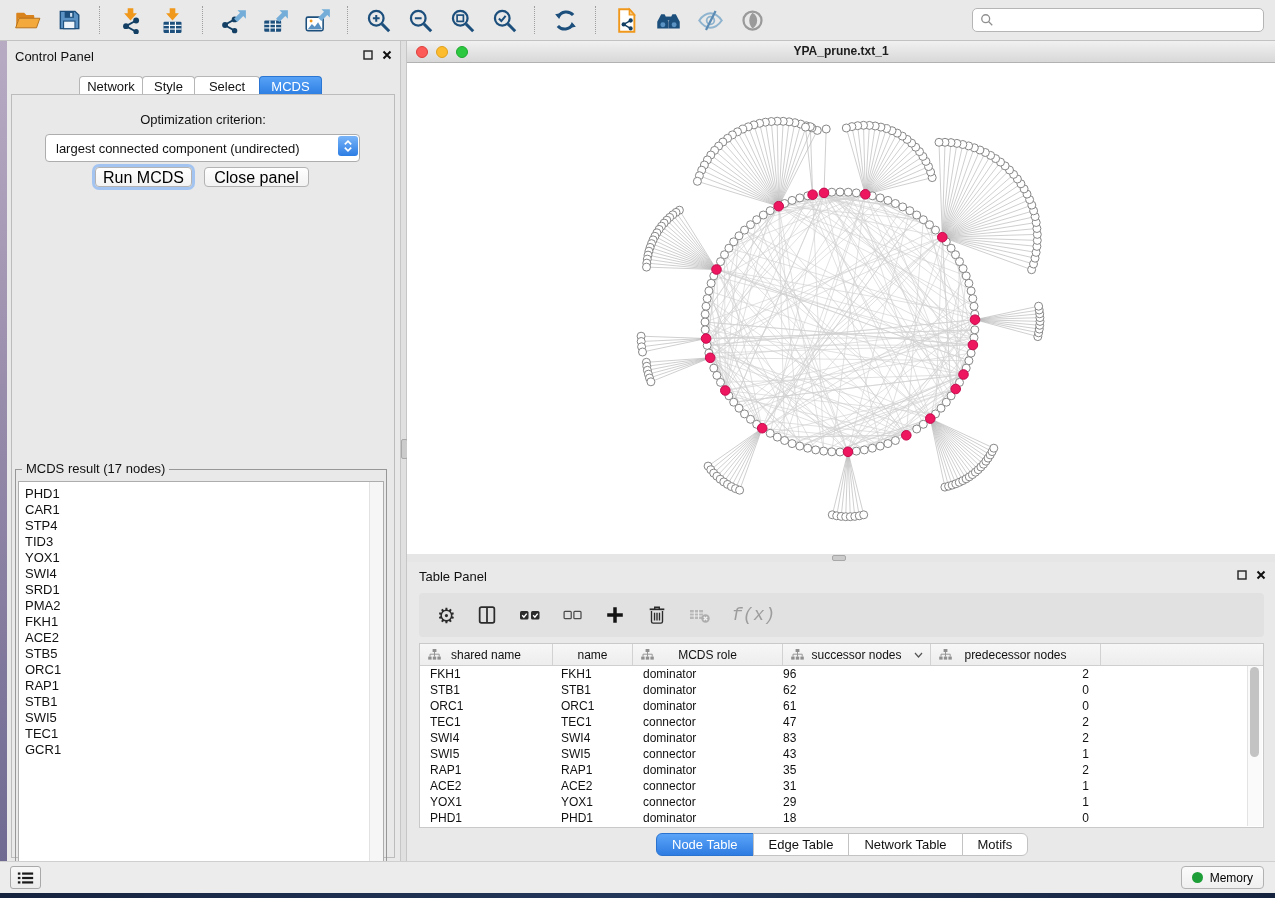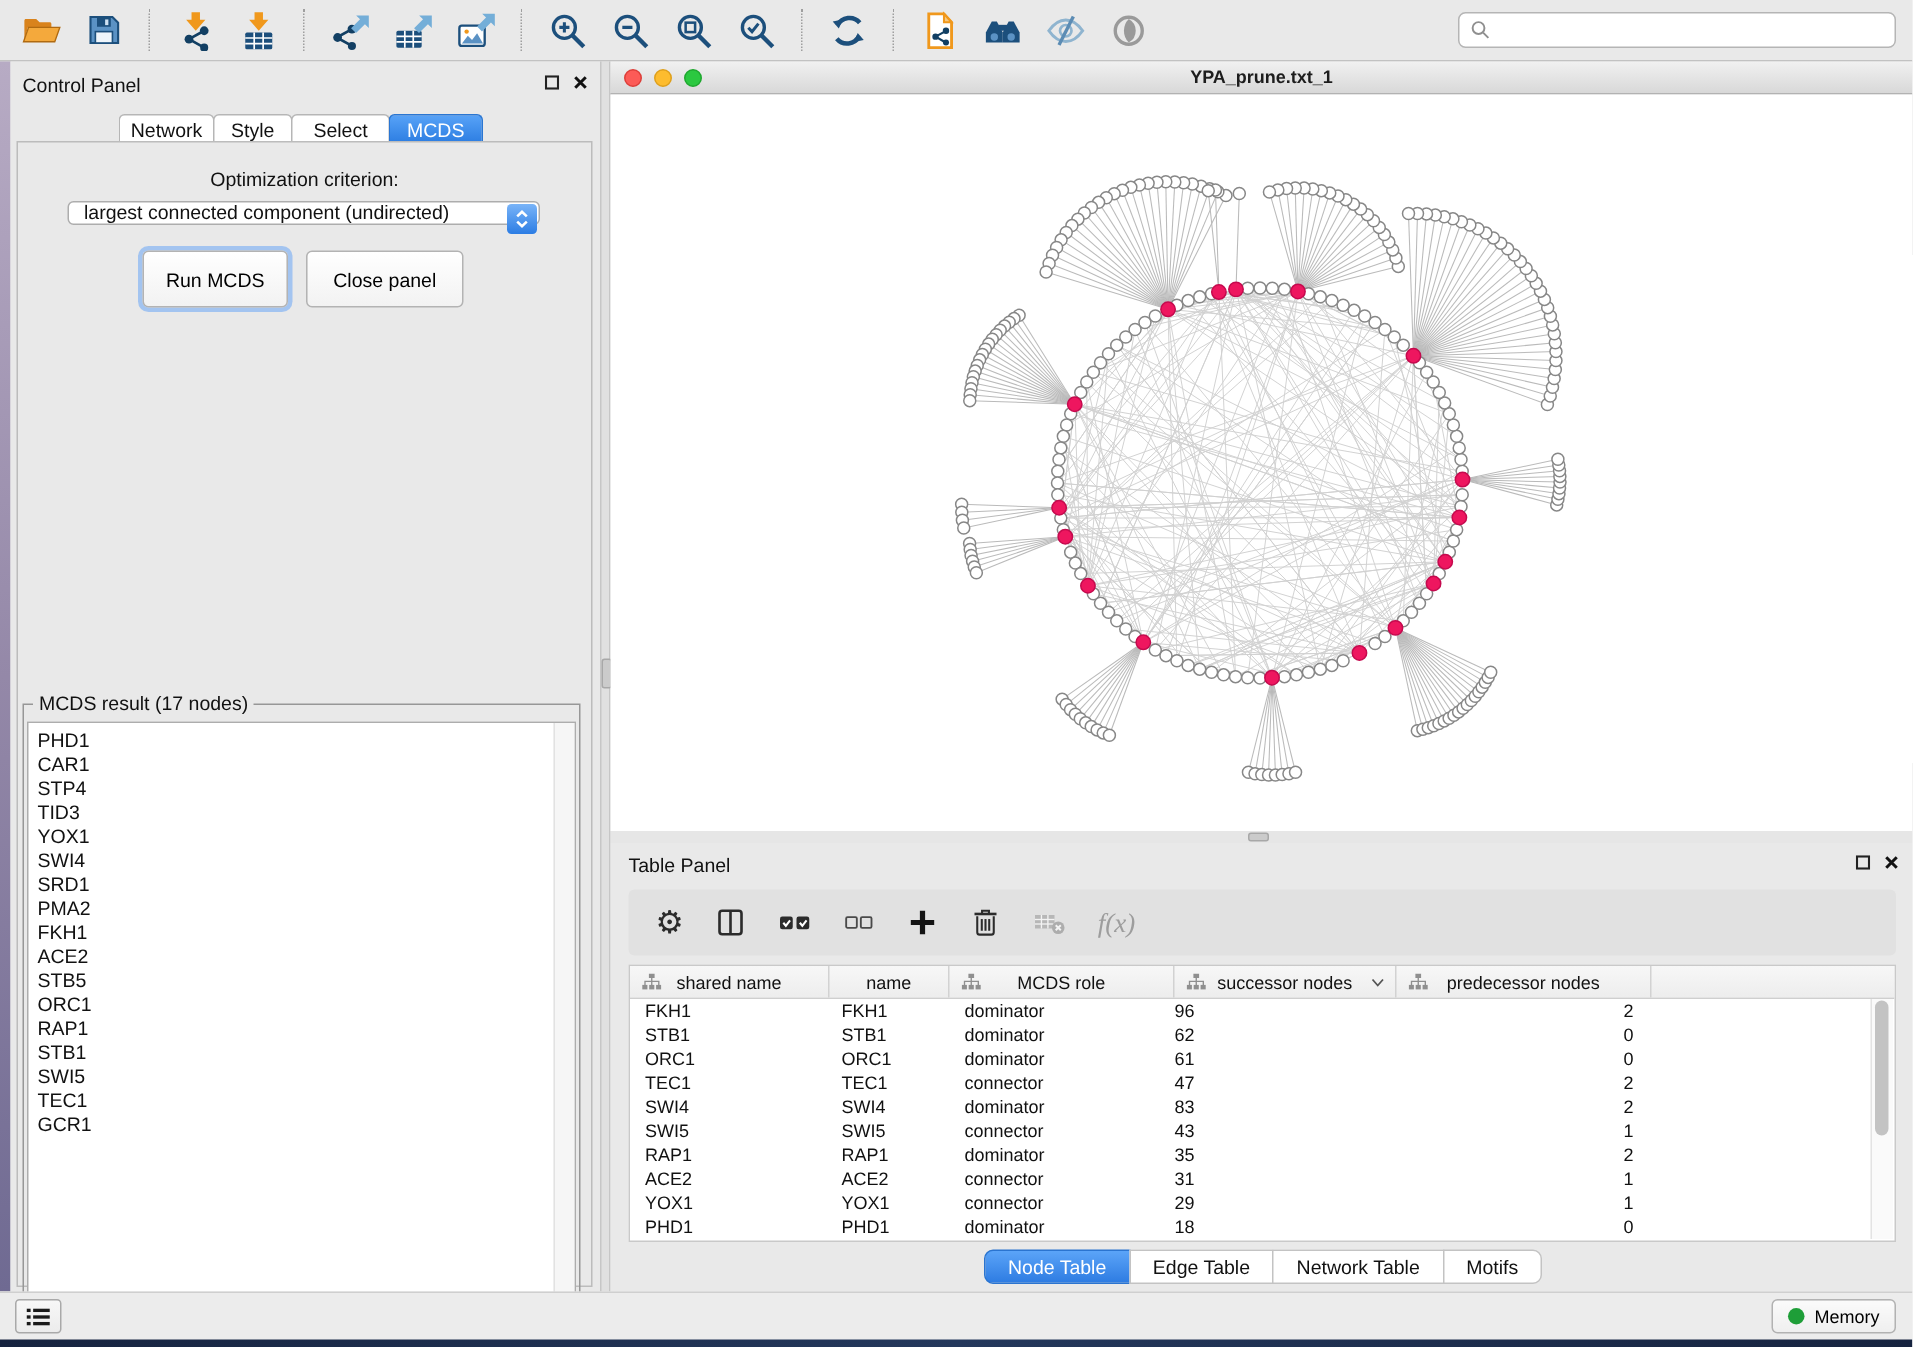--- a/index.html
+++ b/index.html
@@ -29,27 +29,27 @@
   .panel-icons{position:absolute;top:9px;right:8px;display:flex;gap:9px;align-items:center;}
   .cp-tabs{position:absolute;left:72px;top:33px;display:flex;align-items:flex-end;height:21px;}
   .cp-tab{height:19px;background:#fff;border:1px solid #b6b6b6;border-bottom:none;
           border-radius:4px 4px 0 0;font-size:13px;display:flex;align-items:center;justify-content:center;
           margin-right:-1px;cursor:pointer;box-sizing:border-box;}
   .cp-tab.w0{width:64px}.cp-tab.w1{width:53px}.cp-tab.w2{width:66px}
   .cp-tab.sel{width:63px;background:linear-gradient(#57a2f7,#2d7ee2);color:#fff;border-color:#2a76d2;}
   .cp-body{position:absolute;left:4px;top:53px;width:384px;height:764px;border:1px solid #bcbcbc;
            background:#e9e9e9;box-sizing:border-box;}
   .opt-label{position:absolute;left:0;top:17px;width:100%;text-align:center;font-size:13px;}
-  .opt-select{position:absolute;left:33px;top:39px;width:315px;height:16px;background:#fff;
-              border:1px solid #adadad;border-radius:4px;font-size:13px;display:flex;align-items:flex-end;
+  .opt-select{position:absolute;left:33px;top:39px;width:315px;height:28px;background:#fff;
+              border:1px solid #adadad;border-radius:4px;font-size:13px;display:flex;align-items:center;
               padding-left:10px;box-sizing:border-box;cursor:pointer;}
   .opt-stepper{position:absolute;right:1px;top:1px;width:20px;height:20px;border-radius:3px;
                background:linear-gradient(#79b4f8,#2c7de4);display:flex;align-items:center;justify-content:center;}
-  .btn{position:absolute;height:38px;background:linear-gradient(#ffffff,#f2f2f2);border:1px solid #b3b3b3;
-       border-radius:4px;font-size:13px;font-family:"Liberation Sans",sans-serif;cursor:pointer;}
+  .btn{position:absolute;height:20px;background:linear-gradient(#ffffff,#f2f2f2);border:1px solid #b3b3b3;
+       border-radius:4px;font-size:16px;font-family:"Liberation Sans",sans-serif;cursor:pointer;}
   .run-btn{left:83px;top:72px;width:97px;box-shadow:0 0 0 3px rgba(105,165,245,.55);}
   .closep-btn{left:192px;top:72px;width:105px;}
   .result-box{position:absolute;left:3px;top:374px;width:372px;height:428px;border:1px solid #979797;box-sizing:border-box;}
   .result-legend{position:absolute;top:-9px;left:6px;background:#e9e9e9;padding:0 4px;font-size:13px;}
   .result-list{position:absolute;left:2px;top:11px;right:2px;bottom:2px;background:#fff;
                border:1px solid #adadad;overflow:hidden;padding:4px 0 0 6px;}
   .result-scroll{position:absolute;top:0;right:0;bottom:0;width:13px;background:#f6f6f6;border-left:1px solid #e2e2e2;}
   .result-item{font-size:13px;line-height:16px;cursor:default;}
 
   
@@ -70,21 +70,21 @@
   .net-title{text-align:center;font-size:12px;line-height:21px;font-weight:bold;color:#1d1d1d;}
   .net-canvas{position:absolute;left:0;top:22px;width:868px;height:491px;background:#fff;overflow:hidden;}
 
   
   .table-panel{position:absolute;left:407px;top:562px;width:868px;height:299px;background:#e9e9e9;}
   .tp-toolbar{position:absolute;left:12px;top:31px;width:845px;height:44px;background:#e1e1e1;
               border-radius:4px;display:flex;align-items:center;gap:20px;padding-left:18px;box-sizing:border-box;}
   .ttbtn{background:none;border:none;padding:0;display:flex;align-items:center;justify-content:center;cursor:pointer;}
   .ttbtn.disabled{cursor:default;}
   .gear-glyph{font-size:21px;color:#2b2b2b;line-height:21px;}
-  .fx-glyph{font-family:Liberation Serif, serif;font-style:italic;font-size:18px;color:#9d9d9d;}
+  .fx-glyph{font-family:Liberation Mono, monospace;font-style:italic;font-size:18px;color:#9d9d9d;}
   .tp-table{position:absolute;left:12px;top:81px;width:845px;height:185px;background:#fff;
             border:1px solid #c9c9c9;box-sizing:border-box;overflow:hidden;}
   .thead{display:flex;height:21px;background:linear-gradient(#f7f7f7,#ededed);border-bottom:1px solid #cfcfcf;}
   .th{position:relative;display:flex;align-items:center;justify-content:center;gap:5px;font-size:12px;
       border-right:1px solid #d2d2d2;box-sizing:border-box;cursor:pointer;}
   .th .cticon{position:absolute;left:8px;top:5px;}
   .th0{width:133px}.th1{width:80px}.th2{width:150px}.th3{width:148px}.th4{width:170px}
   .th-fill{flex:1;border-right:none;cursor:default;}
   .sortind{position:absolute;right:7px;top:8px;}
   .tbody{position:relative;}

